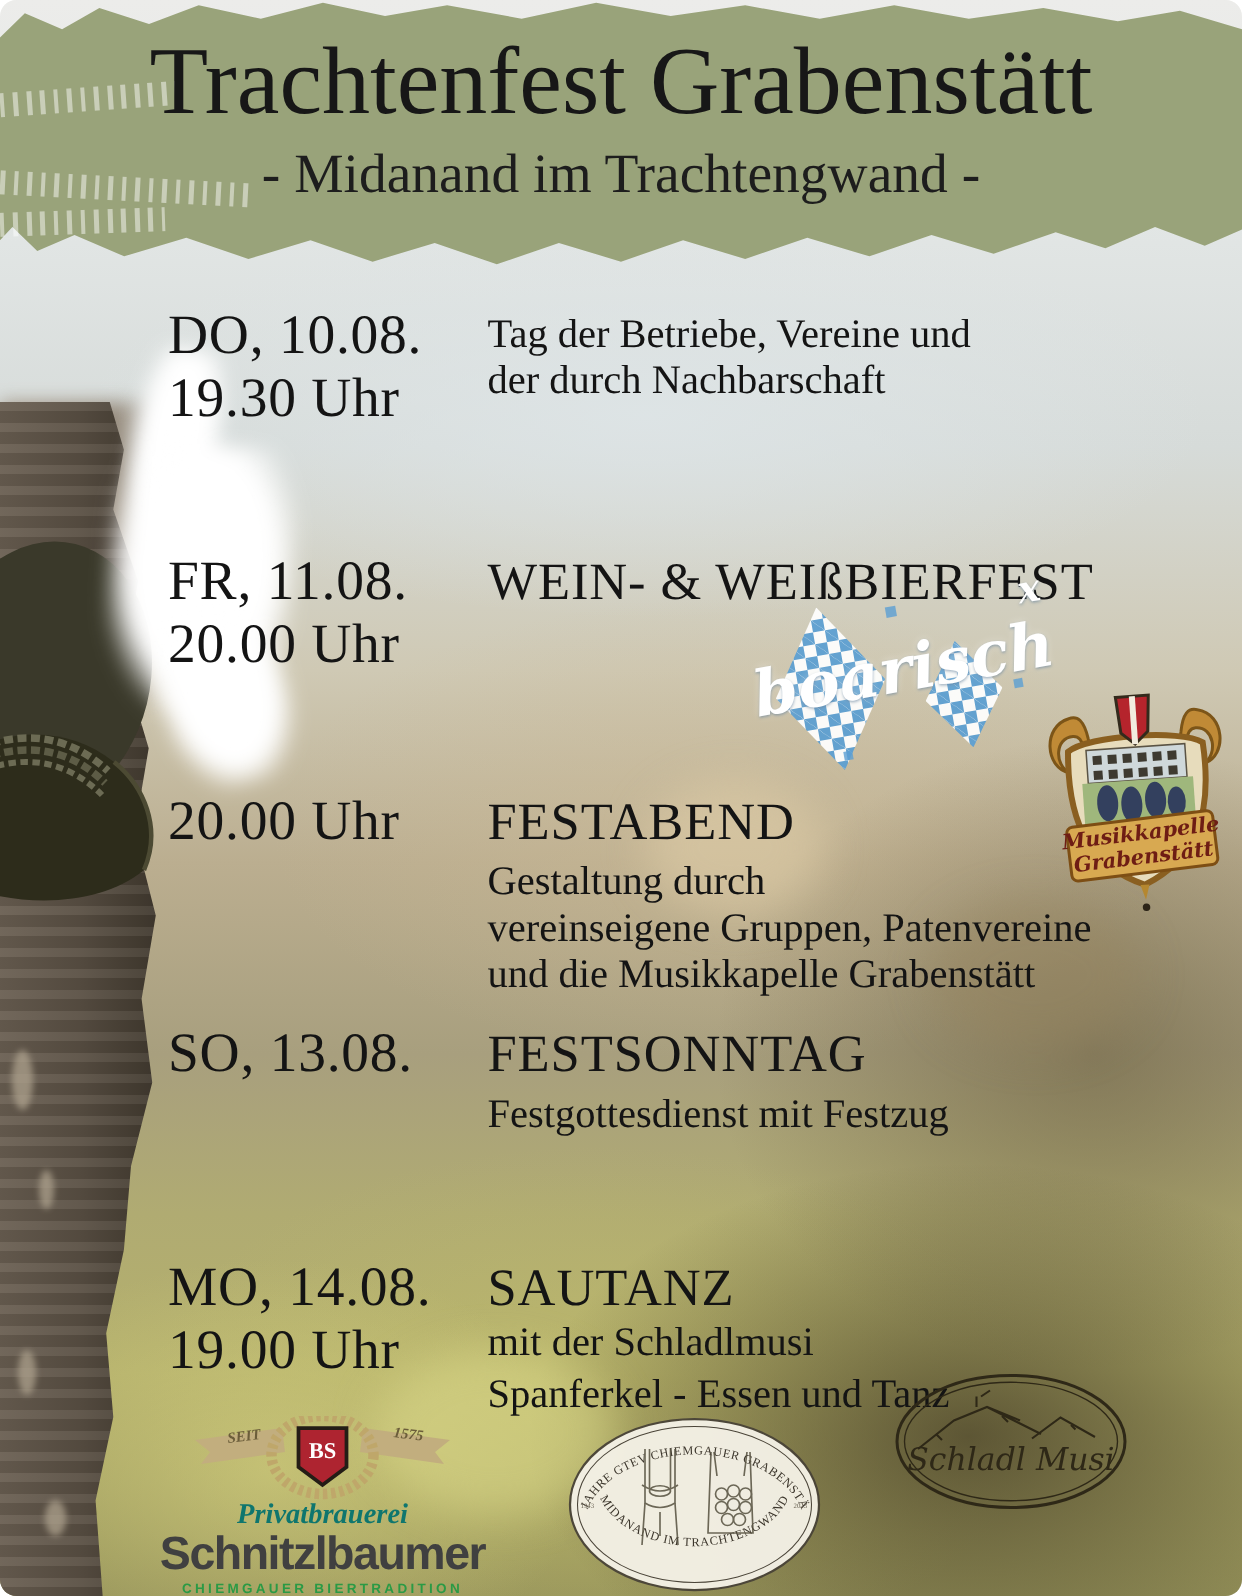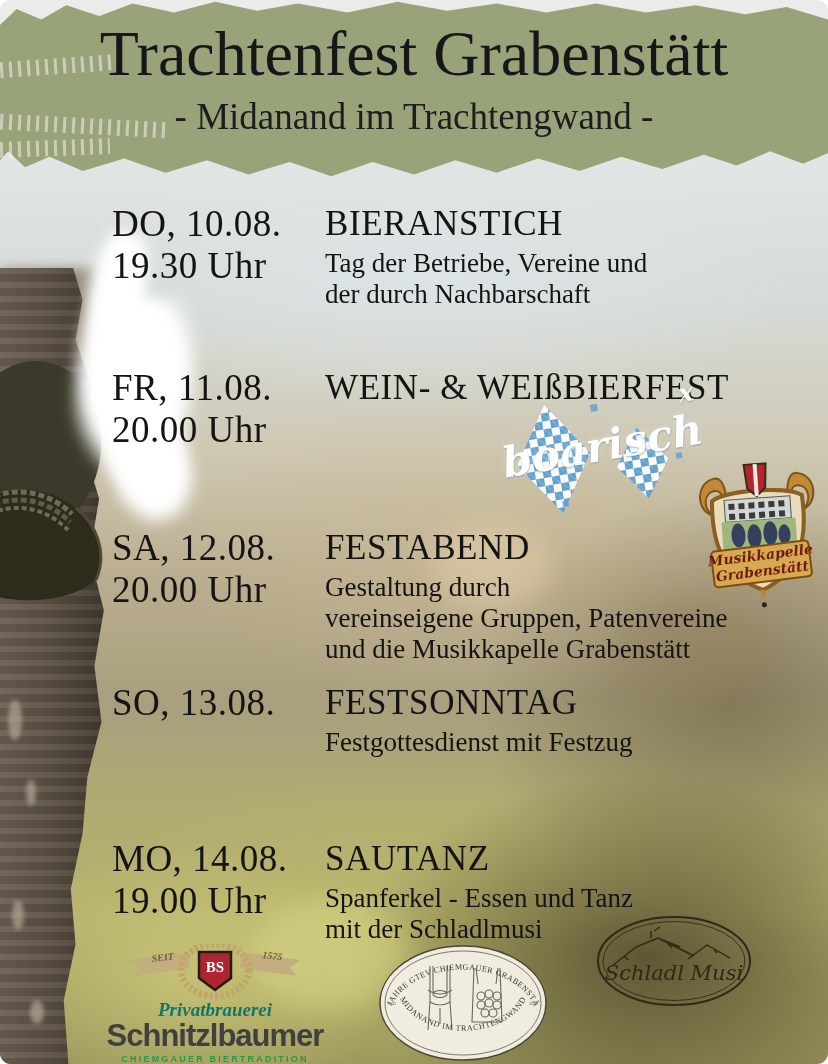--- a/index.html
+++ b/index.html
@@ -110,21 +110,20 @@
   <div class="band-streak" style="left:0;top:140px;width:110px;transform:rotate(-2deg);"></div>
   <div class="band-title">Trachtenfest Grabenstätt</div>
   <div class="band-sub">- Midanand im Trachtengwand -</div>
 
   <div class="row" style="top:203px;">
     <div class="datecol">
       <div class="date">DO, 10.08.</div>
       <div class="date">19.30 Uhr</div>
     </div>
     <div class="infocol">
-      <div class="etitle">BIERANSTICH</div>
       <div class="edesc" style="margin-top:4px;">Tag der Betriebe, Vereine und</div>
       <div class="edesc">der durch Nachbarschaft</div>
     </div>
   </div>
 
   <div class="row" style="top:367px;">
     <div class="datecol">
       <div class="date">FR, 11.08.</div>
       <div class="date">20.00 Uhr</div>
     </div>
@@ -138,21 +137,20 @@
     <div class="bo-diamond" style="left:120px;top:38px;width:52px;height:72px;"></div>
     <div class="bo-dot" style="left:104px;top:8px;width:7px;height:7px;"></div>
     <div class="bo-dot" style="left:180px;top:70px;width:6px;height:6px;"></div>
     <div class="bo-dot" style="left:60px;top:98px;width:6px;height:6px;"></div>
     <div class="bo-text fraktur">boarisch</div>
     <div class="bo-sup fraktur">x</div>
   </div>
 
   <div class="row" style="top:527px;">
     <div class="datecol">
-      <div class="date">SA, 12.08.</div>
       <div class="date">20.00 Uhr</div>
     </div>
     <div class="infocol">
       <div class="etitle">FESTABEND</div>
       <div class="edesc" style="margin-top:4px;">Gestaltung durch</div>
       <div class="edesc">vereinseigene Gruppen, Patenvereine</div>
       <div class="edesc">und die Musikkapelle Grabenstätt</div>
     </div>
   </div>
 
@@ -203,22 +201,22 @@
     </div>
   </div>
 
   <div class="row" style="top:838px;">
     <div class="datecol">
       <div class="date">MO, 14.08.</div>
       <div class="date">19.00 Uhr</div>
     </div>
     <div class="infocol">
       <div class="etitle">SAUTANZ</div>
+      <div class="edesc">mit der Schladlmusi</div>
       <div class="edesc" style="margin-top:4px;">Spanferkel - Essen und Tanz</div>
-      <div class="edesc">mit der Schladlmusi</div>
     </div>
   </div>
 
   <div class="brew">
     <svg width="230" height="56" viewBox="0 0 230 56" style="margin:0 auto;">
       <path d="M 30 16 L 88 8 L 90 24 L 34 32 L 40 24 Z" fill="#c2ae7e"></path>
       <path d="M 200 16 L 142 8 L 140 24 L 196 32 L 190 24 Z" fill="#c2ae7e"></path>
       <text x="52" y="18" font-size="10" font-style="italic" font-weight="bold" fill="#6b5d3a" transform="rotate(-7 52 18)">SEIT</text>
       <text x="162" y="14" font-size="10" font-style="italic" font-weight="bold" fill="#6b5d3a" transform="rotate(7 162 14)">1575</text>
       <ellipse cx="115" cy="26" rx="34" ry="26" fill="none" stroke="#bfa76a" stroke-width="7" stroke-dasharray="3 2.5"></ellipse>

